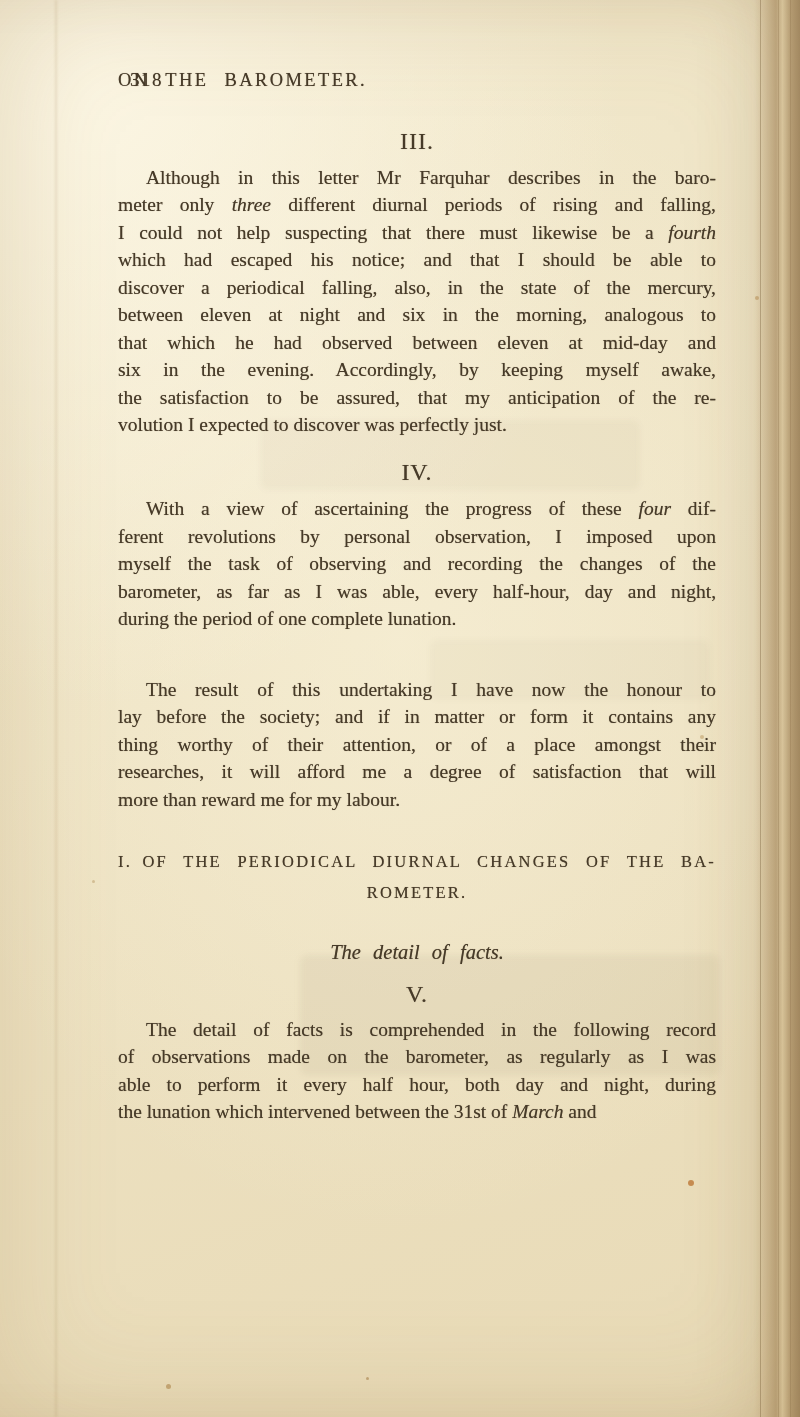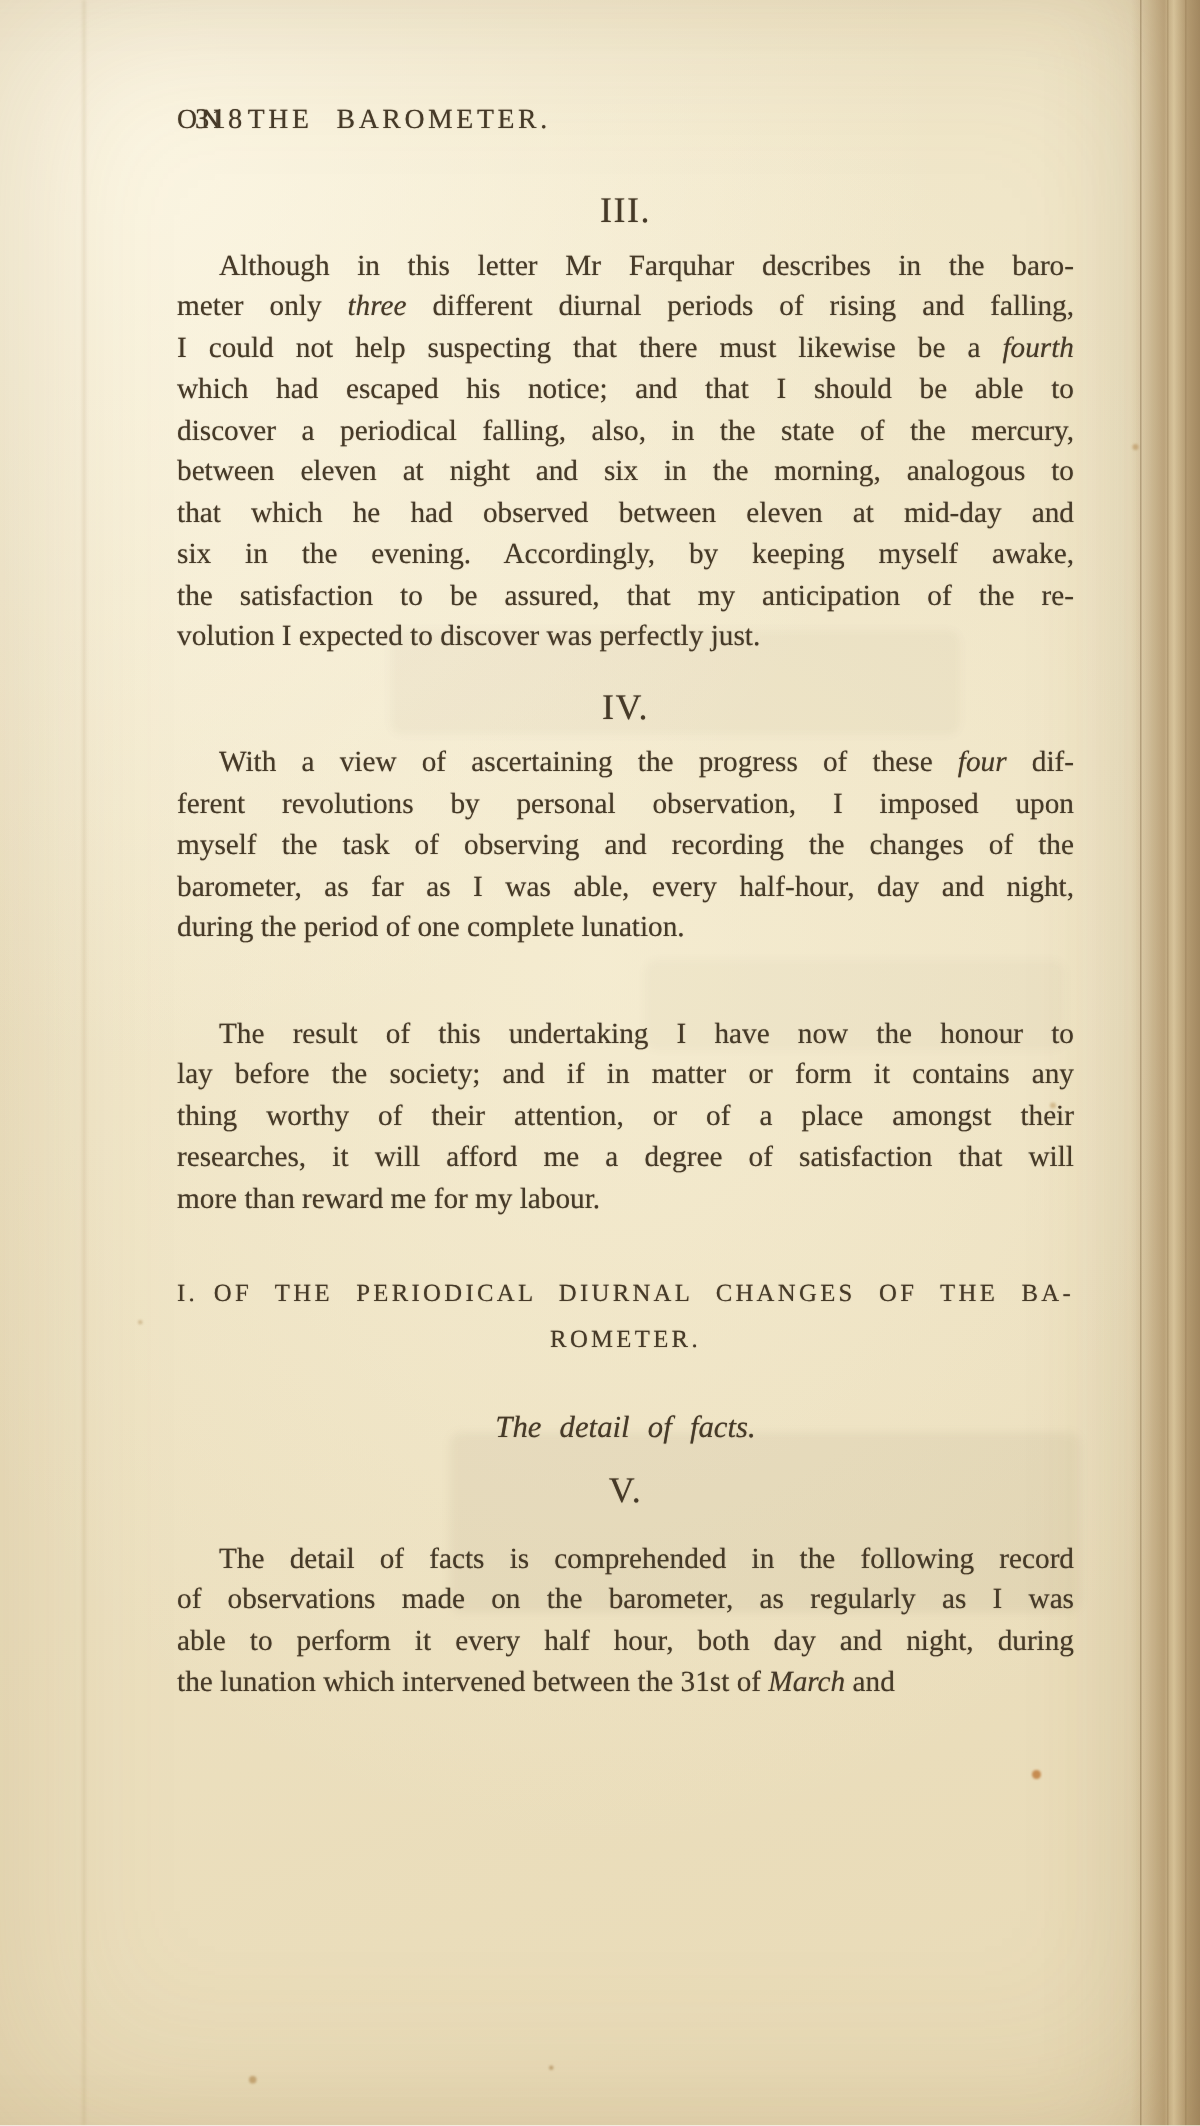--- a/index.html
+++ b/index.html
@@ -66,21 +66,21 @@
   .italic-center{text-align:center;font-style:italic;font-size:20.5px;line-height:27px;word-spacing:7px;}
 
   [data-name="section-iii-heading"]{margin-top:36px;}
   [data-name="section-iii-paragraph"]{margin-top:8px;}
   [data-name="section-iv-heading"]{margin-top:20px;}
   [data-name="section-iv-paragraph"]{margin-top:9px;}
   [data-name="result-paragraph"]{margin-top:43px;}
   [data-name="chapter-heading"]{margin-top:33px;}
   [data-name="detail-of-facts-subheading"]{margin-top:31px;}
   [data-name="section-v-heading"]{margin-top:15px;}
-  [data-name="section-v-paragraph"]{margin-top:17px;}
+  [data-name="section-v-paragraph"]{margin-top:7px;}
 </style>
 </head>
 <body>
 
 <div class="page" data-name="book-page">
   <div class="crease" data-name="paper-crease"></div>
   <div class="smudge sm-1" data-name="show-through-smudge"></div>
   <div class="smudge sm-2" data-name="show-through-smudge"></div>
   <div class="smudge sm-3" data-name="show-through-smudge"></div>
   <div class="fox fx-1" data-name="foxing-spot"></div>

